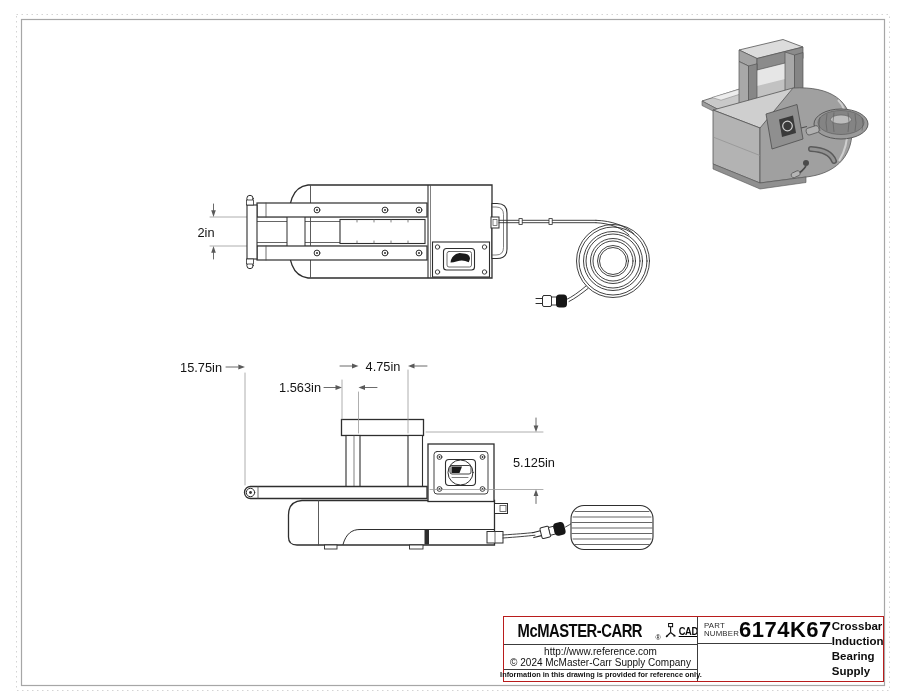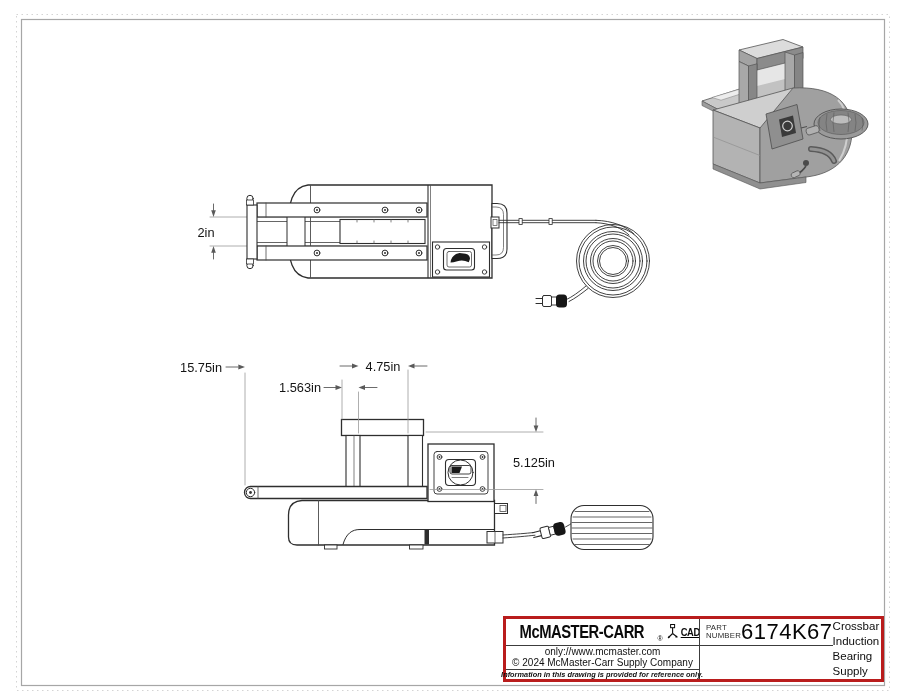--- a/index.html
+++ b/index.html
@@ -2,40 +2,40 @@
 <html><head>
 <meta charset="utf-8">
 <style>
   html,body{margin:0;padding:0;background:#ffffff;}
   .page{position:relative;width:906px;height:696px;background:#ffffff;overflow:hidden;
         font-family:"Liberation Sans",sans-serif;}
   .page svg text{font-family:"Liberation Sans",sans-serif;fill:#141414;}
 
   
   .tb{position:absolute;left:503px;top:616px;width:381px;height:66px;
-      border:3px solid #b91c1c;display:flex;background:#fff;box-sizing:border-box;}
+      border:1px solid #b91c1c;display:flex;background:#fff;box-sizing:border-box;}
   .tb-left{width:194px;border-right:1px solid #3c3c3c;display:flex;flex-direction:column;box-sizing:border-box;}
   .tb-right{flex:1;display:flex;flex-direction:row;box-sizing:border-box;}
   .tb-logo-row{height:28px;border-bottom:1px solid #3c3c3c;display:flex;align-items:center;
       justify-content:center;gap:2px;box-sizing:border-box;overflow:hidden;}
   .logo-main{font-weight:700;font-size:18.5px;letter-spacing:-0.6px;transform:scaleX(.8);transform-origin:center;
       white-space:nowrap;color:#0a0a0a;}
   .logo-reg{font-size:7px;align-self:flex-end;margin:0 0 3px -4px;color:#0a0a0a;}
   .cad-wrap{display:flex;align-items:center;margin-left:1px;text-decoration:underline;}
   .cad-label{font-weight:700;font-size:11px;letter-spacing:-0.4px;transform:scaleX(.85);color:#0a0a0a;}
   .tb-mid-row{height:25px;border-bottom:1px solid #3c3c3c;display:flex;flex-direction:column;
       align-items:center;justify-content:center;box-sizing:border-box;}
   .tb-url{font-size:10px;color:#111;line-height:11px;}
   .tb-copy{font-size:10px;color:#111;line-height:11px;}
-  .tb-disc-row{flex:1;display:flex;align-items:flex-end;justify-content:center;font-style:italic;}
+  .tb-disc-row{flex:1;display:flex;align-items:flex-start;justify-content:center;}
   .tb-disc{font-size:7.6px;font-weight:600;color:#111;white-space:nowrap;transform:scaleX(.97);}
   .tb-pn-row{height:27px;display:flex;align-items:center;box-sizing:border-box;border-bottom:1px solid #3c3c3c;}
   .pn-label{font-size:7.8px;line-height:8.5px;color:#2b2b2b;margin-left:6px;letter-spacing:.2px;}
-  .pn-value{flex:1;text-align:right;font-size:22px;font-weight:400;color:#050505;letter-spacing:.5px;}
-  .tb-desc{flex:1;display:flex;flex-direction:column;align-items:center;justify-content:center;}
+  .pn-value{flex:1;text-align:right;font-size:22px;font-weight:700;color:#050505;letter-spacing:.5px;}
+  .tb-desc{flex:1;display:flex;flex-direction:column;align-items:center;justify-content:center;font-weight:bold;}
   .desc-line{font-size:11.5px;color:#0d0d0d;line-height:15px;}
 </style>
 </head>
 <body>
 
 <div class="page">
 <svg width="906" height="700" viewBox="0 0 906 700">
 
   <rect x="16.5" y="14.5" width="873" height="676" fill="none" stroke="#d4d4d4" stroke-width="1" stroke-dasharray="1.5,3.5"></rect>
   <rect x="21.5" y="19.5" width="863" height="666" fill="none" stroke="#a6a6a6" stroke-width="1.2"></rect>
@@ -325,21 +325,21 @@
             <line x1="6.6" y1="4" x2="6.6" y2="9.5" stroke="#0a0a0a" stroke-width="1.1"></line>
             <line x1="6.6" y1="9.5" x2="2" y2="14" stroke="#0a0a0a" stroke-width="1.1"></line>
             <line x1="6.6" y1="9.5" x2="11.4" y2="13.2" stroke="#0a0a0a" stroke-width="1.1"></line>
             <polygon points="2,14 4.2,13.2 2.8,11.8" fill="#0a0a0a"></polygon>
             <polygon points="11.4,13.2 9.2,13.4 10.2,11.6" fill="#0a0a0a"></polygon>
           </svg>
           <span class="cad-label">CAD</span>
         </span>
       </div>
       <div class="tb-mid-row">
-        <span class="tb-url">only://www.mcmaster.com</span>
+        <span class="tb-url">http://www.reference.com</span>
         <span class="tb-copy">© 2024 McMaster-Carr Supply Company</span>
       </div>
       <div class="tb-disc-row">
         <span class="tb-disc">Information in this drawing is provided for reference only.</span>
       </div>
     </div>
     <div class="tb-right">
       <div class="tb-pn-row">
         <span class="pn-label">
           <span>PART</span><br>

